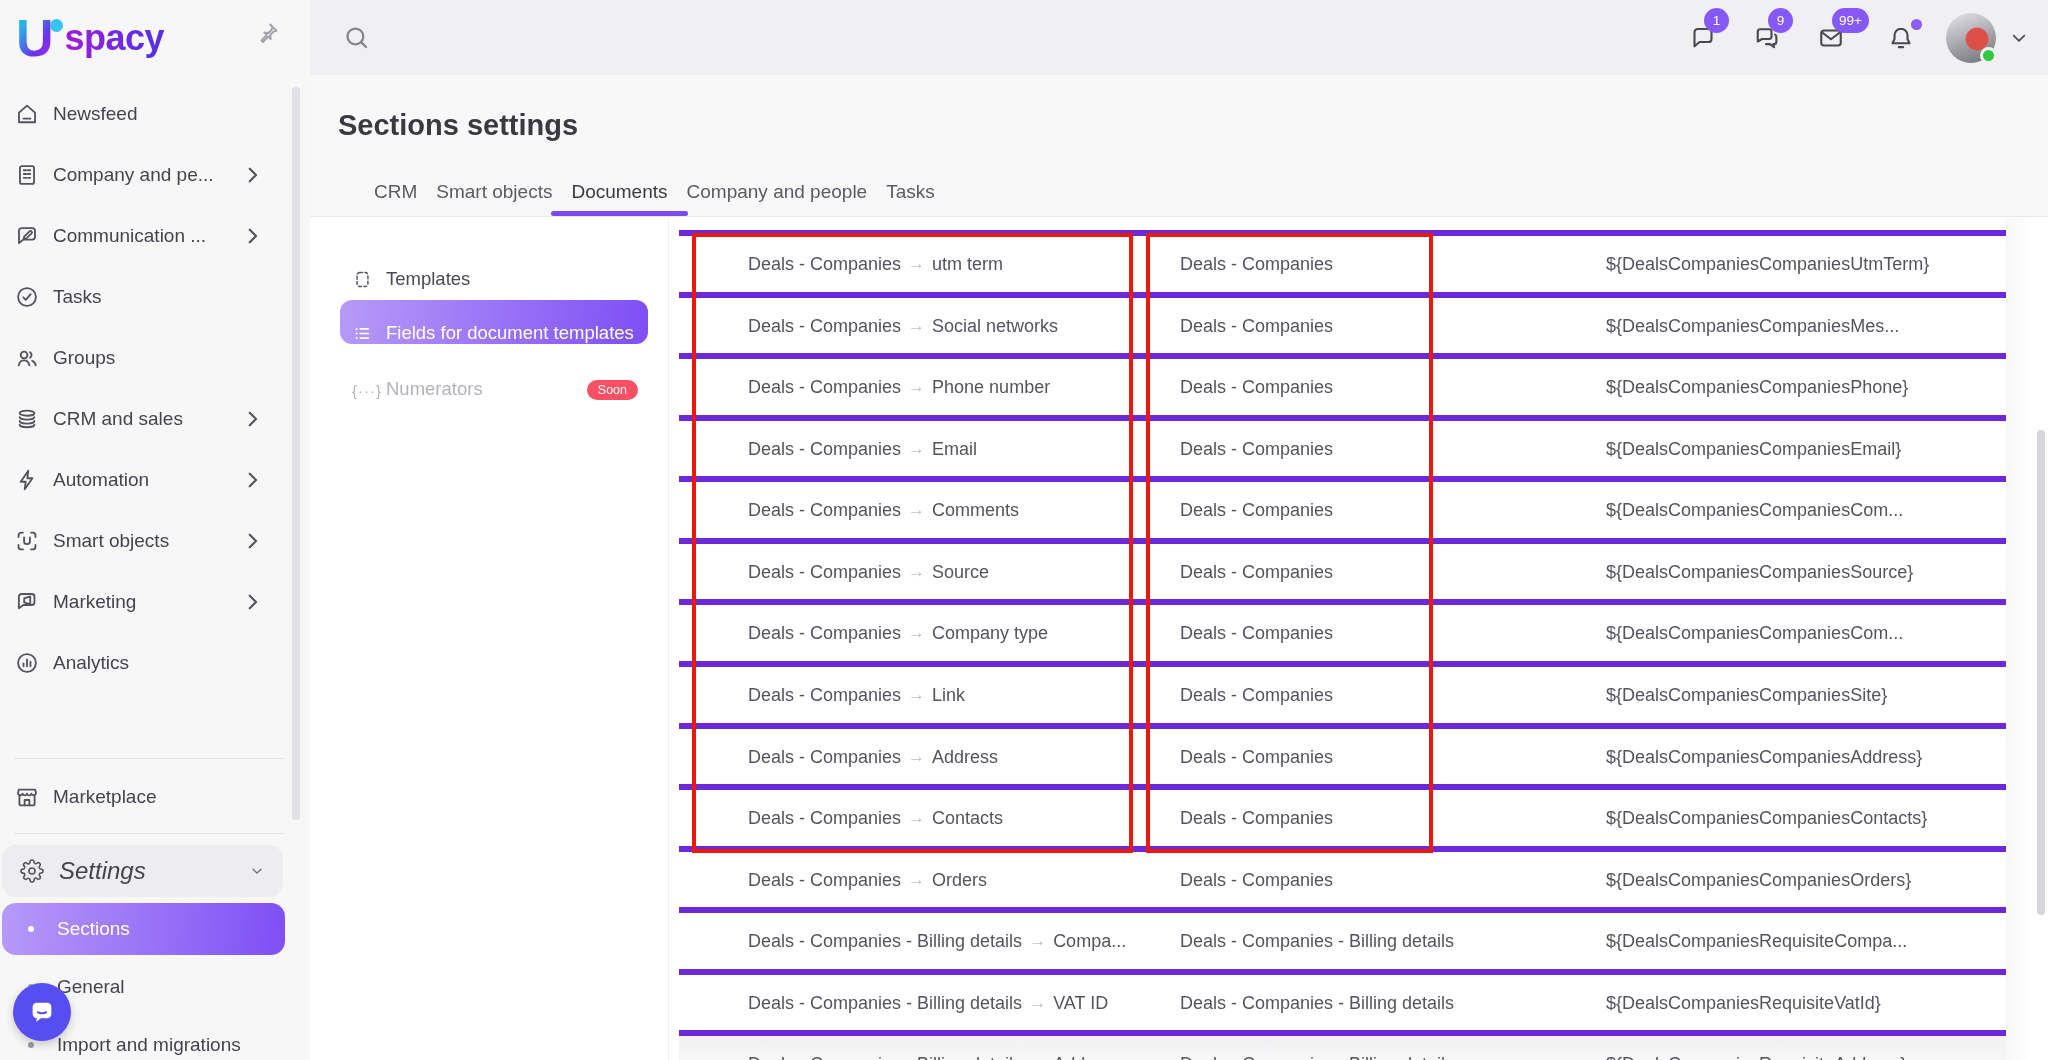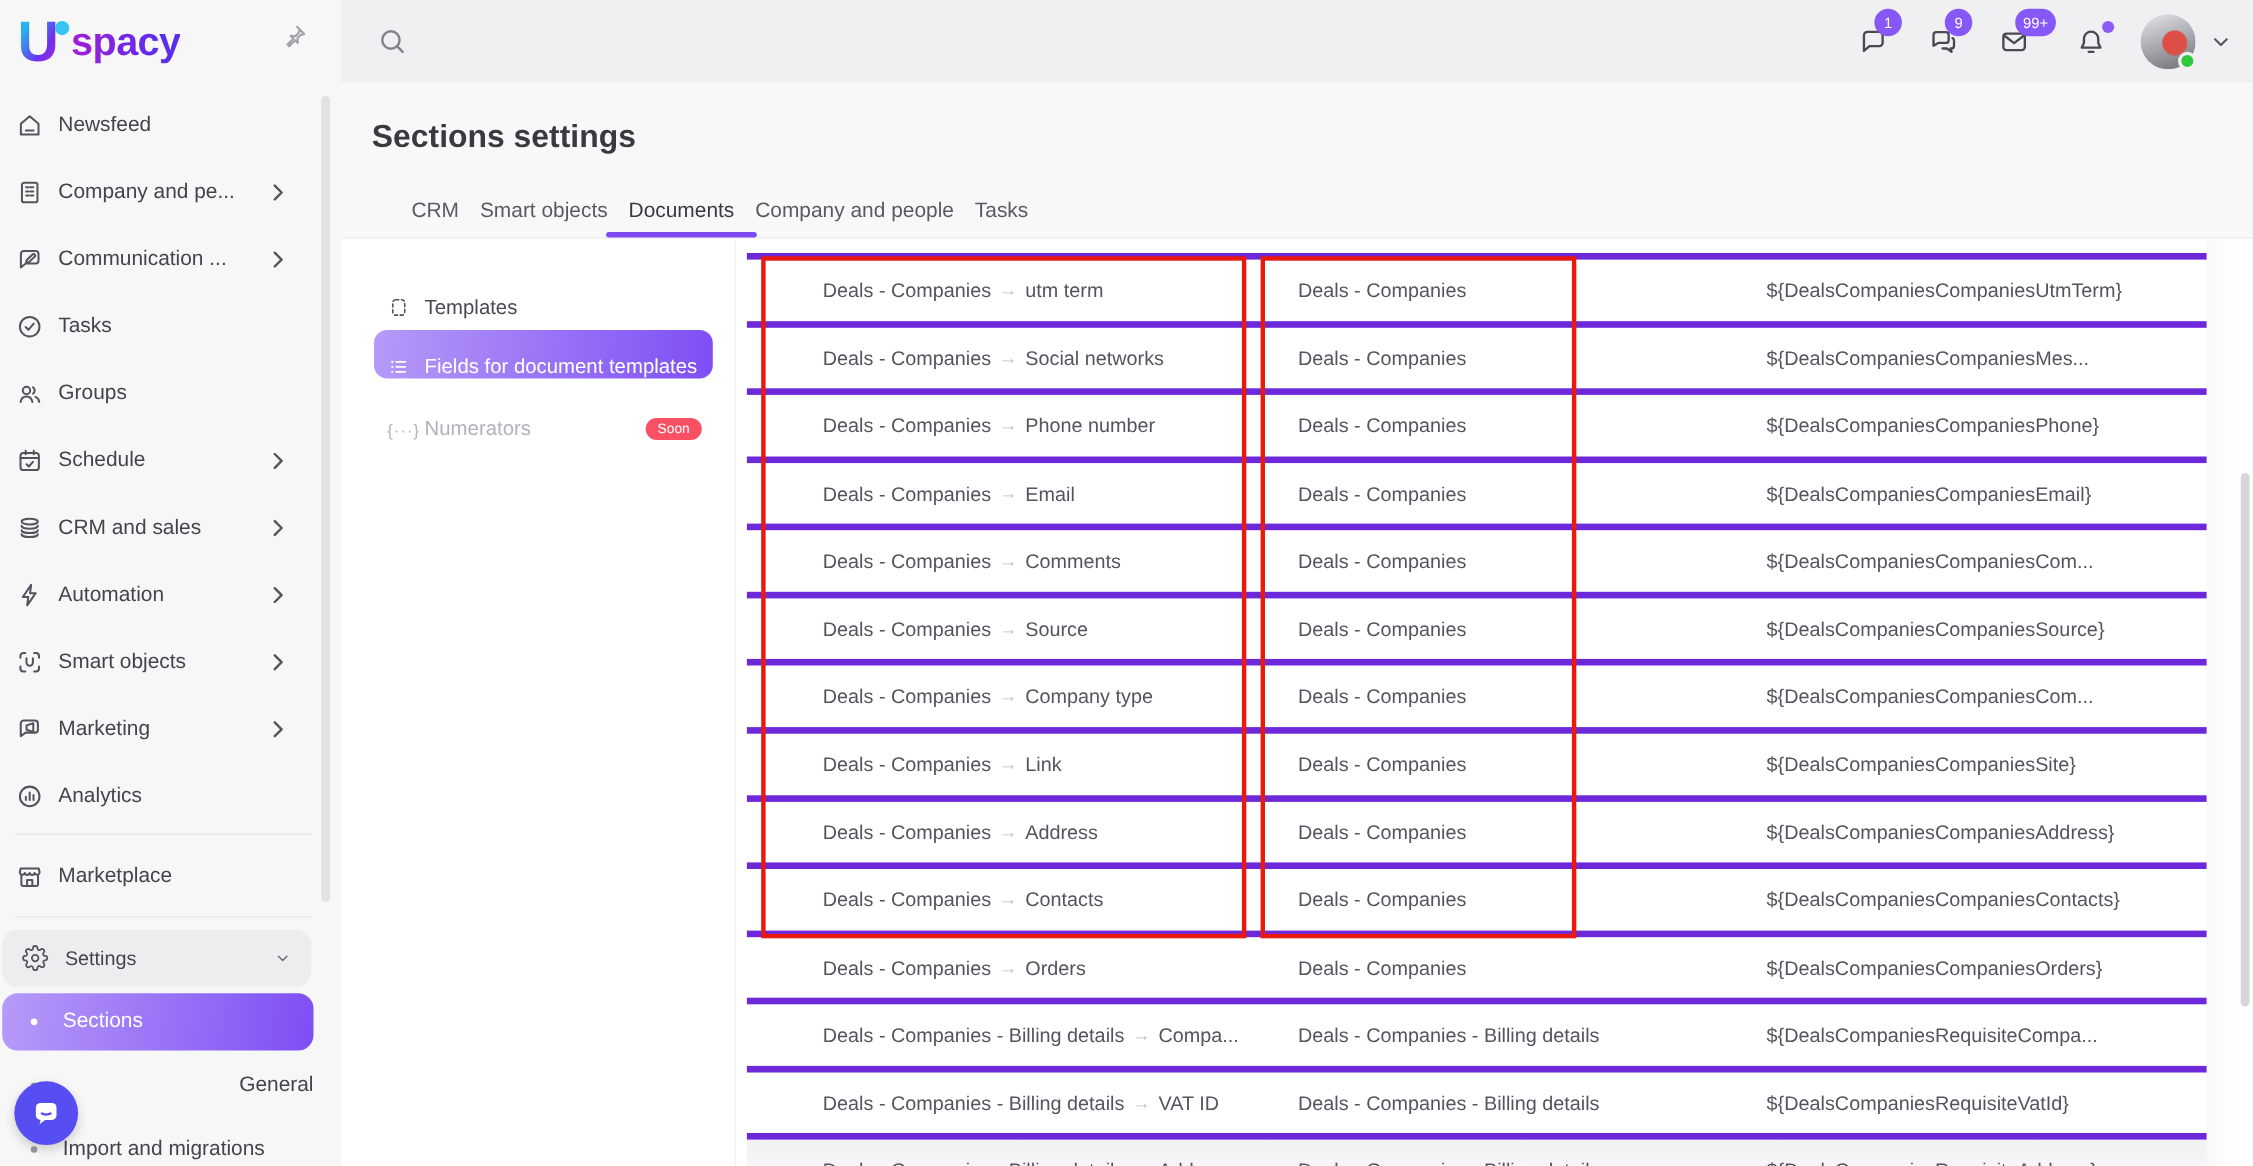--- a/index.html
+++ b/index.html
@@ -22,21 +22,21 @@
   #side-primary{position:absolute;left:0;top:83px;width:310px;}
   .nav-item{display:flex;align-items:center;height:61px;padding:0 44px 0 14px;color:#45444e;cursor:pointer;}
   .nav-item .icn{width:26px;height:26px;color:#55545e;flex:none;}
   .nav-label{margin-left:13px;font-size:19px;white-space:nowrap;overflow:hidden;}
   .chev{width:15px;height:15px;margin-left:auto;color:#6b6a73;flex:none;}
   .side-div{position:absolute;left:14px;width:270px;height:1px;background:#e4e3e7;}
   #marketplace-item{position:absolute;left:0;top:766px;width:310px;}
   #settings-row{position:absolute;left:2px;top:845px;width:281px;height:52px;border-radius:14px;
       background:#ededef;display:flex;align-items:center;padding:0 18px;color:#45444e;cursor:pointer;}
   #settings-row .icn{width:24px;height:24px;color:#55545e;}
-  #settings-row .nav-label{margin-left:15px;font-size:18px;}
+  #settings-row .nav-label{margin-left:15px;font-size:24px;font-style:italic;}
   #settings-row .chev{width:16px;height:16px;}
   .sub-child{position:absolute;left:2px;width:283px;height:52px;border-radius:14px;
       display:flex;align-items:center;padding-left:55px;font-size:19px;color:#45444e;cursor:pointer;}
   .sub-child .bullet{position:absolute;left:26px;top:50%;margin-top:-3px;width:6px;height:6px;border-radius:50%;background:#9b9aa3;}
   .sub-child.active{background:linear-gradient(94deg,var(--pill-a),var(--pill-b));color:#fff;}
   .sub-child.active .bullet{background:#fff;}
   #side-scrollbar{position:absolute;left:292px;top:87px;width:8px;height:733px;border-radius:4px;background:#e2e1e5;}
   #chat-widget{position:absolute;left:13px;top:983px;width:58px;height:58px;border-radius:50%;
       background:var(--chatw);z-index:9;display:flex;align-items:center;justify-content:center;
       box-shadow:0 4px 10px rgba(0,0,0,.18);cursor:pointer;}
@@ -168,35 +168,20 @@
         </div>
         <div class="nav-item">
           <span class="icn">
             <svg viewBox="0 0 24 24" fill="none" stroke="currentColor" stroke-width="1.7" stroke-linecap="round" stroke-linejoin="round">
               <circle cx="9.3" cy="9.2" r="3.1"></circle>
               <path d="M4.4 18.8c.5-2.9 2.5-4.6 4.9-4.6s4.4 1.7 4.9 4.6"></path>
               <path d="M14.8 6.6a3.1 3.1 0 0 1 0 5.2M16.8 14.6c1.7.6 2.9 2 3.2 4.2"></path>
             </svg>
           </span>
           <span class="nav-label">Groups</span>
-        </div>
-        <div class="nav-item">
-          <span class="icn">
-            <svg viewBox="0 0 24 24" fill="none" stroke="currentColor" stroke-width="1.7" stroke-linecap="round" stroke-linejoin="round">
-              <rect x="4.3" y="5.3" width="15.4" height="14.4" rx="2.4"></rect>
-              <path d="M4.3 9.6h15.4M8.6 3.4v3M15.4 3.4v3"></path>
-              <path d="m9.4 14.8 1.9 1.9 3.4-3.9"></path>
-            </svg>
-          </span>
-          <span class="nav-label">Schedule</span>
-          <span class="icn chev">
-            <svg viewBox="0 0 24 24" fill="none" stroke="currentColor" stroke-width="2" stroke-linecap="round" stroke-linejoin="round">
-              <path d="m9 6.2 5.8 5.8L9 17.8"></path>
-            </svg>
-          </span>
         </div>
         <div class="nav-item">
           <span class="icn">
             <svg viewBox="0 0 24 24" fill="none" stroke="currentColor" stroke-width="1.7" stroke-linecap="round" stroke-linejoin="round">
               <ellipse cx="12" cy="6.6" rx="6.8" ry="2.4"></ellipse>
               <path d="M5.2 10.2c0 1.3 3 2.4 6.8 2.4s6.8-1.1 6.8-2.4"></path>
               <path d="M5.2 13.8c0 1.3 3 2.4 6.8 2.4s6.8-1.1 6.8-2.4"></path>
               <path d="M5.2 17.2c0 1.3 3 2.4 6.8 2.4s6.8-1.1 6.8-2.4"></path>
             </svg>
           </span>
@@ -289,21 +274,21 @@
           <svg viewBox="0 0 24 24" fill="none" stroke="currentColor" stroke-width="2" stroke-linecap="round" stroke-linejoin="round">
             <path d="m6.2 9.4 5.8 5.8 5.8-5.8"></path>
           </svg>
         </span>
     </div>
     <div id="settings-children">
         <div class="sub-child active" style="top: 903px;">
           <span class="bullet"></span>
           <span>Sections</span>
         </div>
-        <div class="sub-child" style="top: 961px; justify-content: flex-end;">
+        <div class="sub-child" style="top: 961px;">
           <span class="bullet"></span>
           <span>General</span>
         </div>
         <div class="sub-child" style="top: 1019px;">
           <span class="bullet"></span>
           <span>Import and migrations</span>
         </div>
       </div>
 
     <div id="side-scrollbar"></div>

